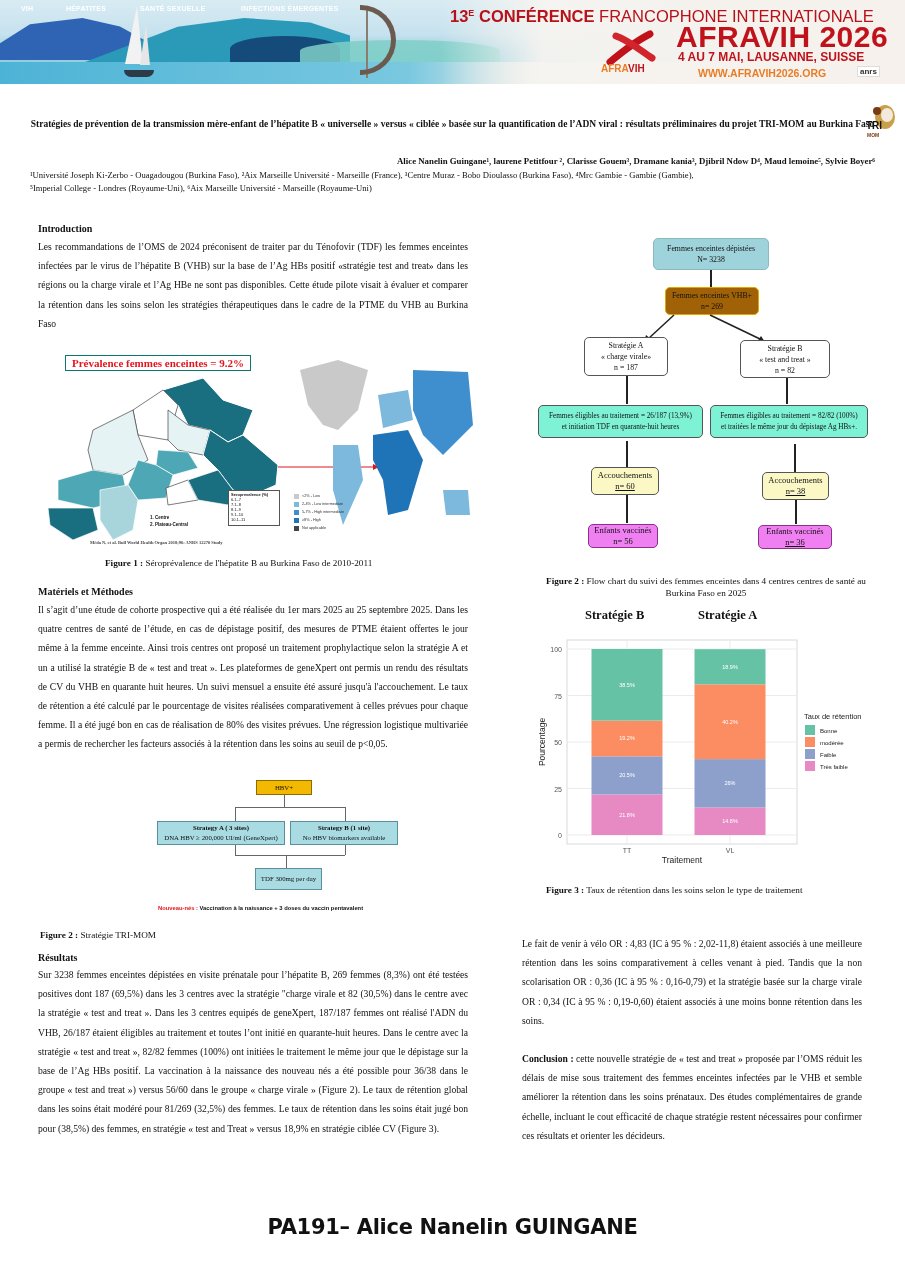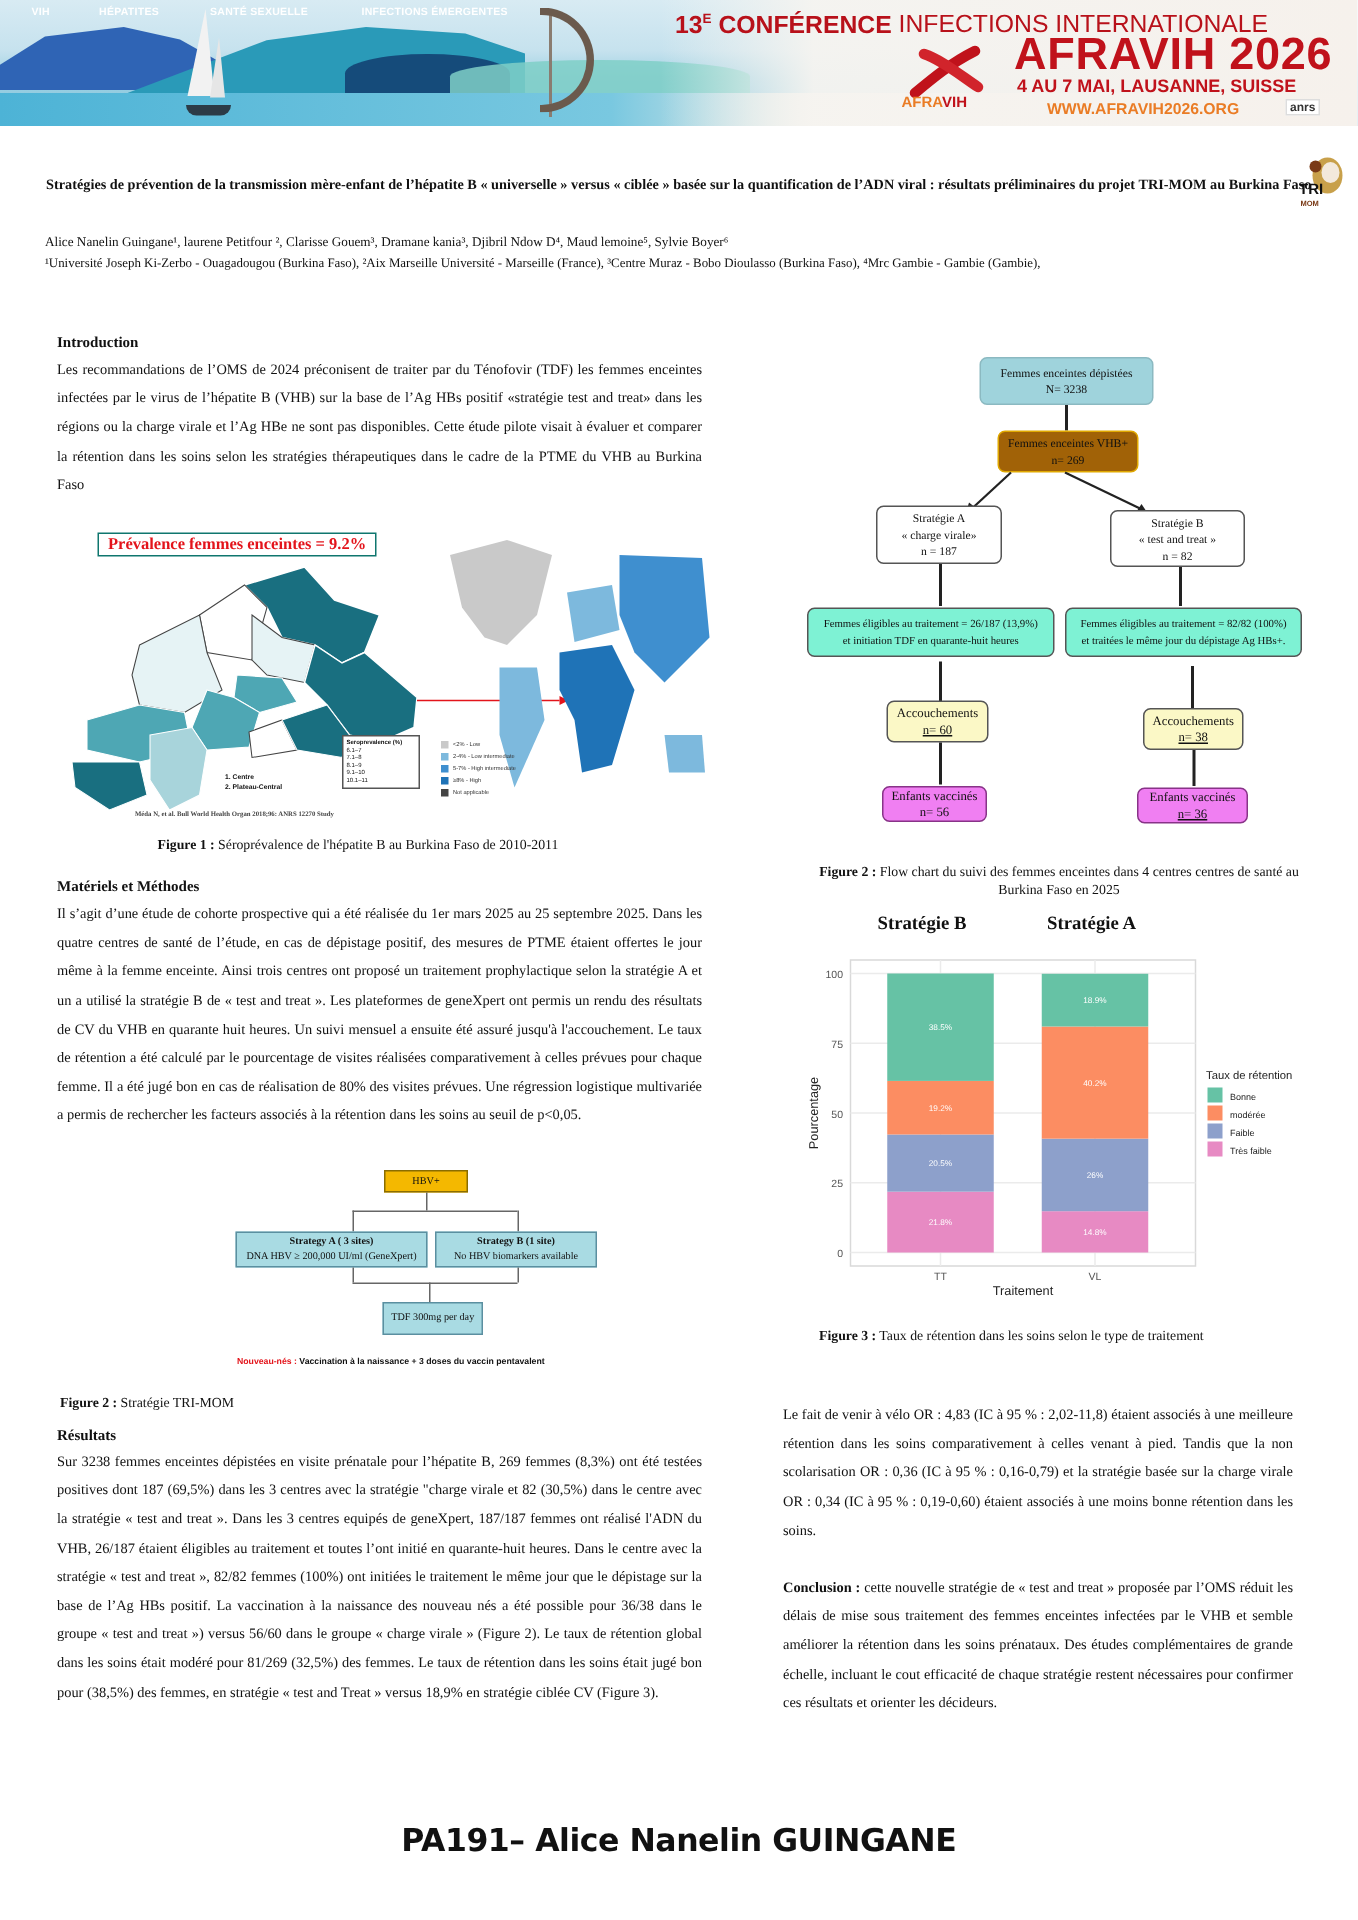--- a/index.html
+++ b/index.html
@@ -23,21 +23,21 @@
 .afr{position:absolute;left:676px;top:20px;font-family:"Liberation Sans",sans-serif;font-size:30px;font-weight:bold;color:#c0121b;letter-spacing:.5px}
 .dates{position:absolute;left:678px;top:50px;font-family:"Liberation Sans",sans-serif;font-size:12px;font-weight:bold;color:#c0121b}
 .url{position:absolute;left:698px;top:67px;font-family:"Liberation Sans",sans-serif;font-size:10.5px;font-weight:bold;color:#ea7c25}
 .anrs{position:absolute;left:857px;top:66px;font-family:"Liberation Sans",sans-serif;font-size:8px;font-weight:bold;color:#333;background:#fff;padding:0 2px;border:1px solid #ddd}
 .ribbon{position:absolute;left:606px;top:28px;width:50px;height:38px}
 .afrlogo{position:absolute;left:601px;top:63px;font-family:"Liberation Sans",sans-serif;font-size:10px;color:#ea7c25;font-weight:bold}
 .afrlogo span{color:#c0121b}
 
 .title{position:absolute;left:30px;top:118px;width:845px;text-align:center;font-size:9.5px;font-weight:bold;line-height:13px}
 .logo-trimom{position:absolute;left:863px;top:103px;width:35px;height:38px}
-.authors{position:absolute;left:30px;top:156px;width:845px;text-align:left;font-size:8.8px;font-weight:normal}
+.authors{position:absolute;left:30px;top:156px;width:845px;text-align:right;font-size:8.8px;font-weight:bold}
 .affil{position:absolute;left:30px;top:169px;width:845px;font-size:8.6px;line-height:12.5px}
 
 .h{position:absolute;font-size:10px;font-weight:bold}
 .p{position:absolute;font-size:9.6px;line-height:19.2px;text-align:justify}
 .p2{position:absolute;font-size:9.6px;line-height:19.2px;text-align:justify}
 .cap{position:absolute;font-size:9.2px}
 .cap b{font-weight:bold}
 
 .fig1{position:absolute;left:38px;top:350px;width:440px;height:200px}
 .prev{position:absolute;left:27px;top:5px;border:1px solid #0f766e;padding:1px 6px;font-size:11px;font-weight:bold;color:#e3141b;background:#fff}
@@ -69,21 +69,21 @@
   <div class="sail2"></div>
   <div class="hull"></div>
   <div class="pole"></div>
   <div class="sculpt"></div>
   <div class="right"></div>
   <span class="navtxt" style="left:21px">VIH</span>
   <span class="navtxt" style="left:66px">HÉPATITES</span>
   <span class="navtxt" style="left:140px">SANTÉ SEXUELLE</span>
   <span class="navtxt" style="left:241px">INFECTIONS ÉMERGENTES</span>
   <div class="conf1">
-    <b><span>13</span><sup>E</sup> <span>CONFÉRENCE</span></b> <span>INFECTIONS INTERNATIONALE</span>
+    <b><span>13</span><sup>E</sup> <span>CONFÉRENCE</span></b> <span>FRANCOPHONE INTERNATIONALE</span>
   </div>
   <svg class="ribbon" viewBox="0 0 50 38">
     <path d="M4 34 C16 24 28 14 44 6" stroke="#c0121b" stroke-width="7" fill="none" stroke-linecap="round"></path>
     <path d="M10 8 C22 12 34 22 46 30" stroke="#d1242b" stroke-width="7" fill="none" stroke-linecap="round"></path>
   </svg>
   <div class="afrlogo"><span style="color:#ea7c25">AFRA</span><span>VIH</span></div>
   <div class="afr">AFRAVIH 2026</div>
   <div class="dates">4 AU 7 MAI, LAUSANNE, SUISSE</div>
   <div class="url">WWW.AFRAVIH2026.ORG</div>
   <div class="anrs">anrs</div>
@@ -93,20 +93,21 @@
 <svg class="logo-trimom" viewBox="0 0 35 38">
   <ellipse cx="22" cy="14" rx="10" ry="12" fill="#c8a04a"></ellipse>
   <ellipse cx="24" cy="12" rx="6" ry="7" fill="#f3e9dc"></ellipse>
   <circle cx="14" cy="8" r="4" fill="#7a3a16"></circle>
   <text x="3" y="26" font-family="Liberation Sans, sans-serif" font-size="10" font-weight="bold" fill="#111">TRI</text>
   <text x="4" y="34" font-family="Liberation Sans, sans-serif" font-size="5" font-weight="bold" fill="#7a3a16">MOM</text>
 </svg>
 <div class="authors">Alice Nanelin Guingane¹, laurene Petitfour ², Clarisse Gouem³, Dramane kania³, Djibril Ndow D⁴, Maud lemoine⁵, Sylvie Boyer⁶</div>
 <div class="affil">
   <div>¹Université Joseph Ki-Zerbo - Ouagadougou (Burkina Faso), ²Aix Marseille Université - Marseille (France), ³Centre Muraz - Bobo Dioulasso (Burkina Faso), ⁴Mrc Gambie - Gambie (Gambie),</div>
+  <div>⁵Imperial College - Londres (Royaume-Uni), ⁶Aix Marseille Université - Marseille (Royaume-Uni)</div>
 </div>
 
 <div class="h" style="left:38px;top:223px">Introduction</div>
 <div class="p" style="left:38px;top:237px;width:430px"> Les recommandations de l’OMS de 2024 préconisent de traiter par du Ténofovir (TDF) les femmes enceintes infectées par le virus de l’hépatite B (VHB) sur la base de l’Ag HBs positif «stratégie test and treat» dans les régions ou la charge virale et l’Ag HBe ne sont pas disponibles. Cette étude pilote visait à évaluer et comparer la rétention dans les soins selon les stratégies thérapeutiques dans le cadre de la PTME du VHB au Burkina Faso</div>
 
 <div class="fig1">
   <svg width="440" height="200" viewBox="0 0 440 200" style="position:absolute;left:0;top:0">
 
     <polygon points="125,40 165,28 185,50 215,60 205,85 190,92 172,80 150,75 140,55" fill="#196f80" stroke="#fff" stroke-width="1"></polygon>
     <polygon points="95,60 125,40 140,55 130,90 100,85" fill="#fff" stroke="#444" stroke-width=".7"></polygon>

